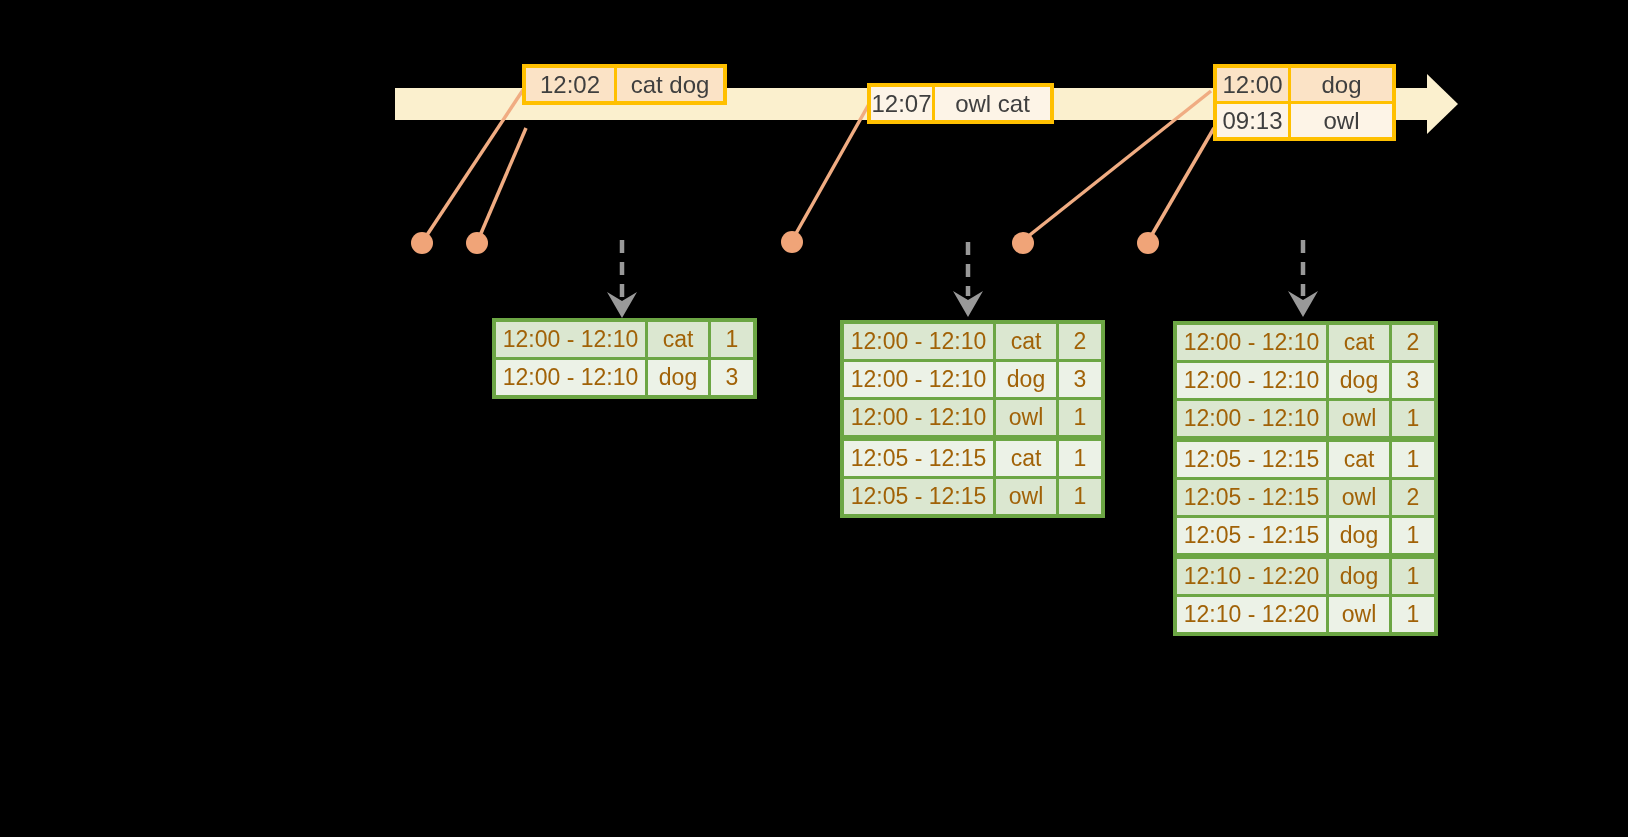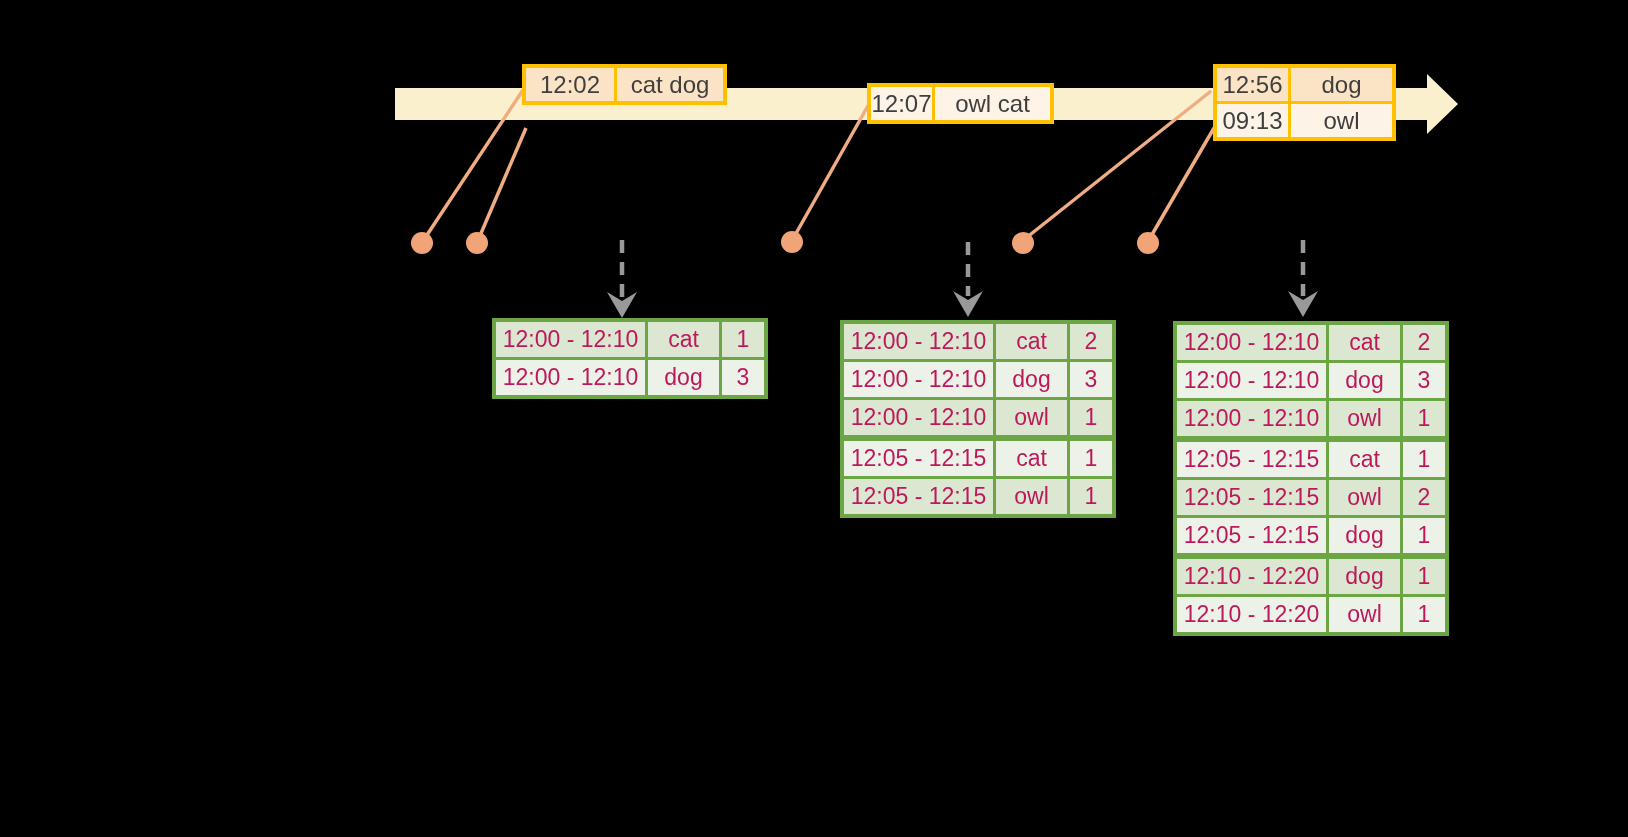--- a/index.html
+++ b/index.html
@@ -31,24 +31,24 @@
   .peach .et-cell { background:#FBE3C6; }
   .cream .et-cell { background:#FDF4E7; }
 
   
   .rt { position:absolute; background:#6CA644; border:4px solid #6CA644; z-index:3; }
   .rt-row { display:flex; margin-top:3px; }
   .rt-row:first-child { margin-top:0; }
   .rt-row.gs { margin-top:6px; }
   .rt-cell {
     height:35px; display:flex; align-items:center; justify-content:center;
-    margin-left:3px; font-size:23px; color:#be185d; white-space:nowrap;
+    margin-left:3px; font-size:23px; color:#a16207; white-space:nowrap;
   }
   .rt-cell:first-child { margin-left:0; }
-  .cw { width:149px; } .cd { width:71px; } .cc { width:42px; }
+  .cw { width:149px; } .cd { width:60px; } .cc { width:42px; }
   .rowdark  .rt-cell { background:#DBE7D0; }
   .rowlight .rt-cell { background:#ECF2E7; }
 
   svg.overlay { position:absolute; left:0; top:0; z-index:2; }
 </style>
 </head>
 <body>
 
 <div class="band"></div>
 <div class="band-head"></div>
@@ -89,21 +89,21 @@
 
 <div class="et et2" style="left:867px; top:83px;">
   <div class="et-row cream">
     <div class="et-cell tc">12:07</div>
     <div class="et-cell wc">owl cat</div>
   </div>
 </div>
 
 <div class="et et3" style="left:1213px; top:64px;">
   <div class="et-row peach">
-    <div class="et-cell tc">12:56</div>
+    <div class="et-cell tc">12:00</div>
     <div class="et-cell wc">dog</div>
   </div>
   <div class="et-row cream">
     <div class="et-cell tc">09:13</div>
     <div class="et-cell wc">owl</div>
   </div>
 </div>
 
 <div class="rt" style="left:492px; top:318px;">
   <div class="rt-row rowdark">

